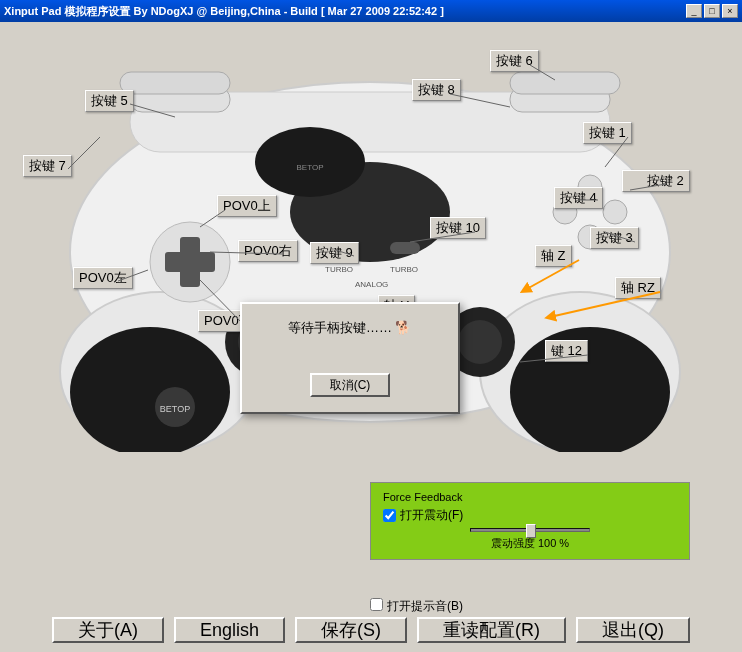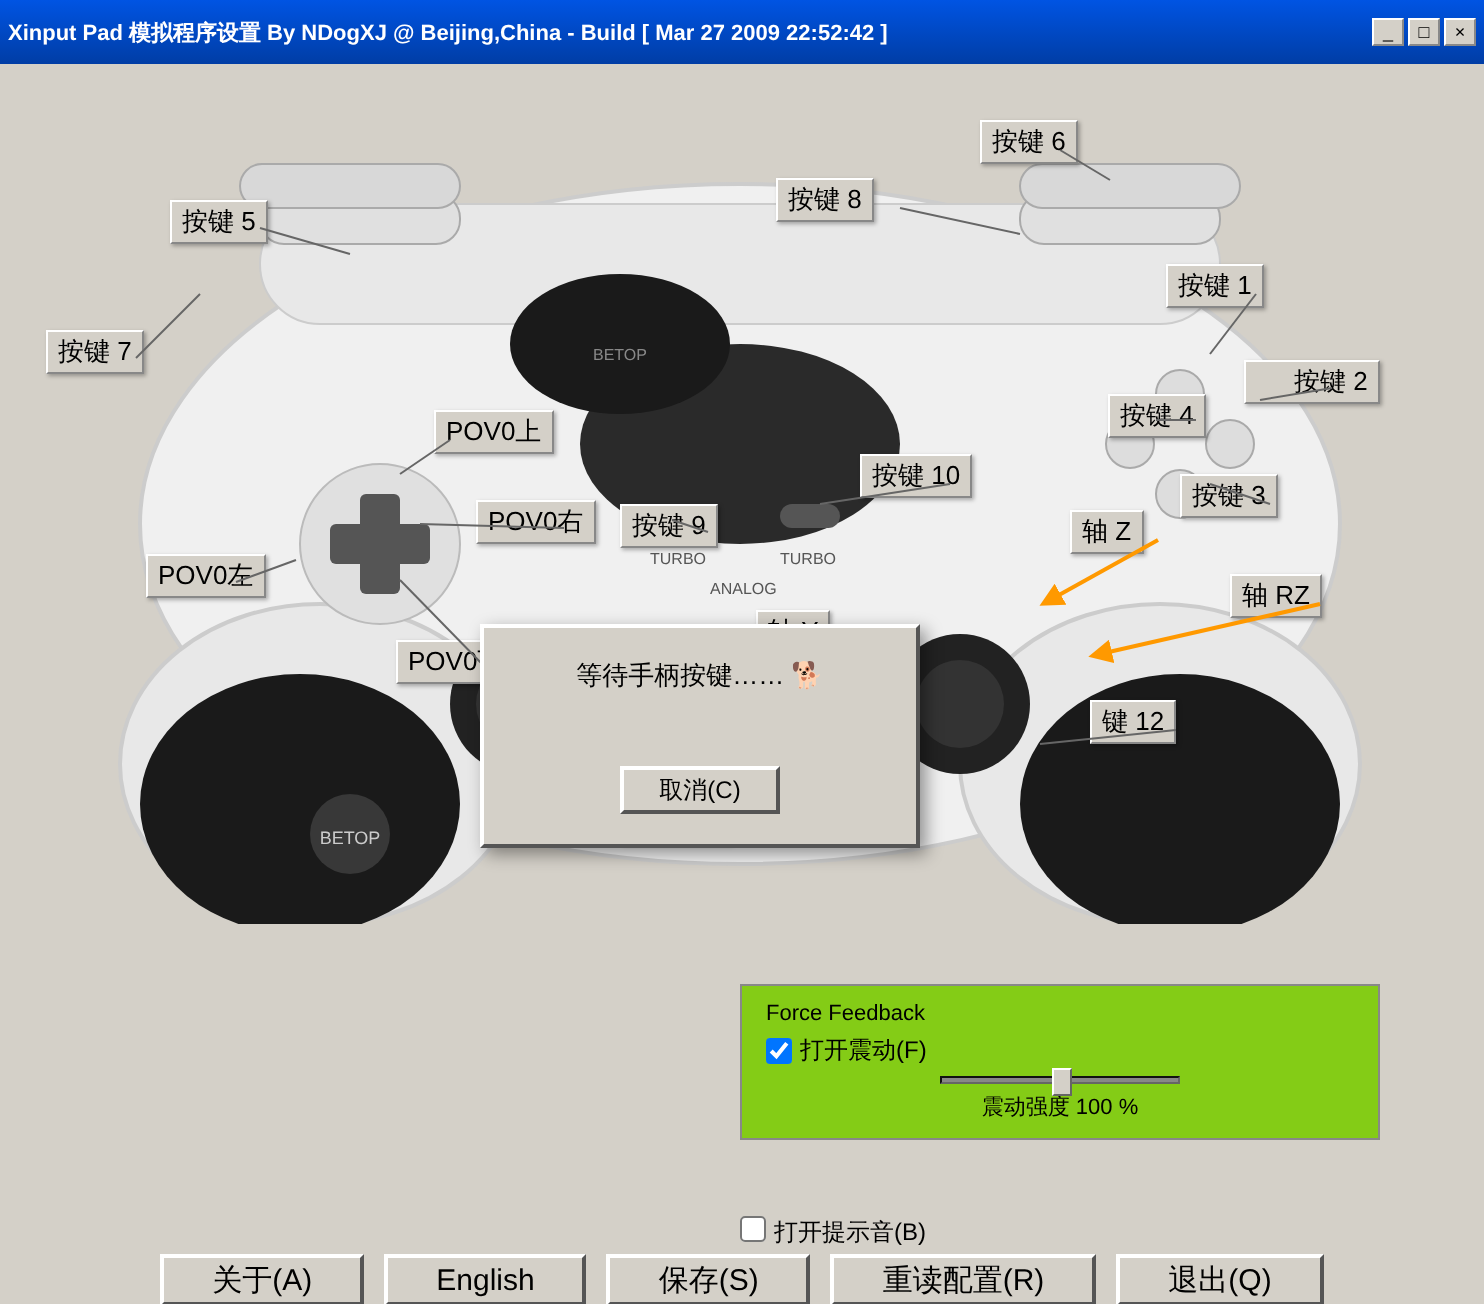--- a/index.html
+++ b/index.html
@@ -10,21 +10,21 @@
       font-family: 'MS Sans Serif', 'Microsoft Sans Serif', Tahoma, sans-serif;
       font-size: 12px;
       overflow: hidden;
       position: relative;
     }
 
     
     .title-bar {
       background: linear-gradient(to bottom, #0054e3, #003da5);
       color: white;
-      height: 32px;
+      height: 22px;
       display: flex;
       align-items: center;
       padding: 0 4px;
       font-size: 11px;
       font-weight: bold;
     }
     .title-bar-buttons {
       margin-left: auto;
       display: flex;
       gap: 2px;
@@ -148,21 +148,21 @@
     }
     .win-btn {
       min-width: 90px;
       height: 26px;
       background: #d4d0c8;
       border: 2px solid;
       border-top-color: #fff;
       border-left-color: #fff;
       border-bottom-color: #555;
       border-right-color: #555;
-      font-size: 15px;
+      font-size: 18px;
       cursor: pointer;
       padding: 2px 24px;
       display: flex;
       align-items: center;
       justify-content: center;
     }
 
     
     .dialog-overlay {
       position: absolute;
@@ -315,21 +315,21 @@
 
     <line x1="588" y1="333" x2="520" y2="340" stroke="#666" stroke-width="1"></line>
     <defs>
       <marker id="arrow" markerWidth="6" markerHeight="6" refX="3" refY="3" orient="auto">
         <path d="M0,0 L0,6 L6,3 z" fill="#f90"></path>
       </marker>
     </defs>
   </svg>
 
   <div class="btn-label" style="top:68px;left:85px;">按键 5</div>
-  <div class="btn-label" style="top:57px;left:388px;">按键 8</div>
+  <div class="btn-label" style="top:57px;left:412px;">按键 8</div>
   <div class="btn-label" style="top:28px;left:490px;">按键 6</div>
   <div class="btn-label" style="top:133px;left:23px;">按键 7</div>
   <div class="btn-label" style="top:100px;left:583px;">按键 1</div>
   <div class="btn-label" style="top:148px;left:622px;padding-left:24px;">按键 2</div>
   <div class="btn-label" style="top:205px;left:590px;">按键 3</div>
   <div class="btn-label" style="top:165px;left:554px;">按键 4</div>
   <div class="btn-label" style="top:173px;left:185px;margin-left:32px;">POV0上</div>
   <div class="btn-label" style="top:218px;left:238px;">POV0右</div>
   <div class="btn-label" style="top:245px;left:73px;">POV0左</div>
   <div class="btn-label" style="top:288px;left:198px;">POV0下</div>

